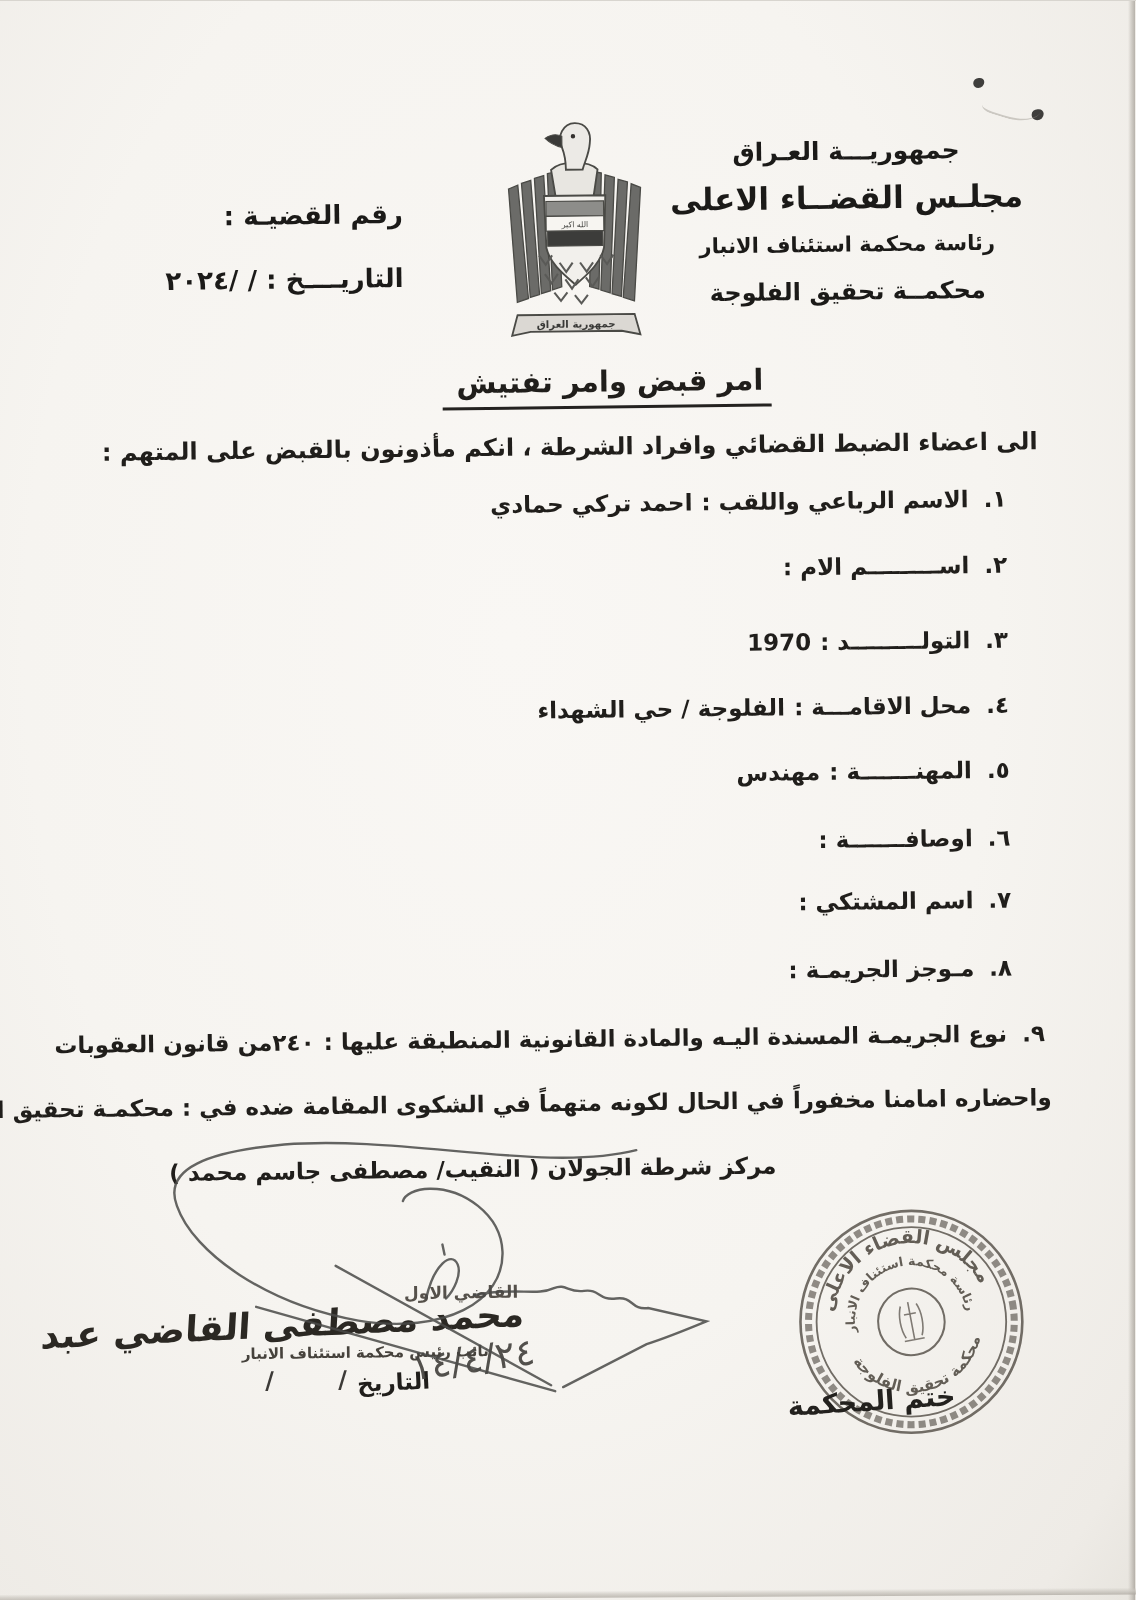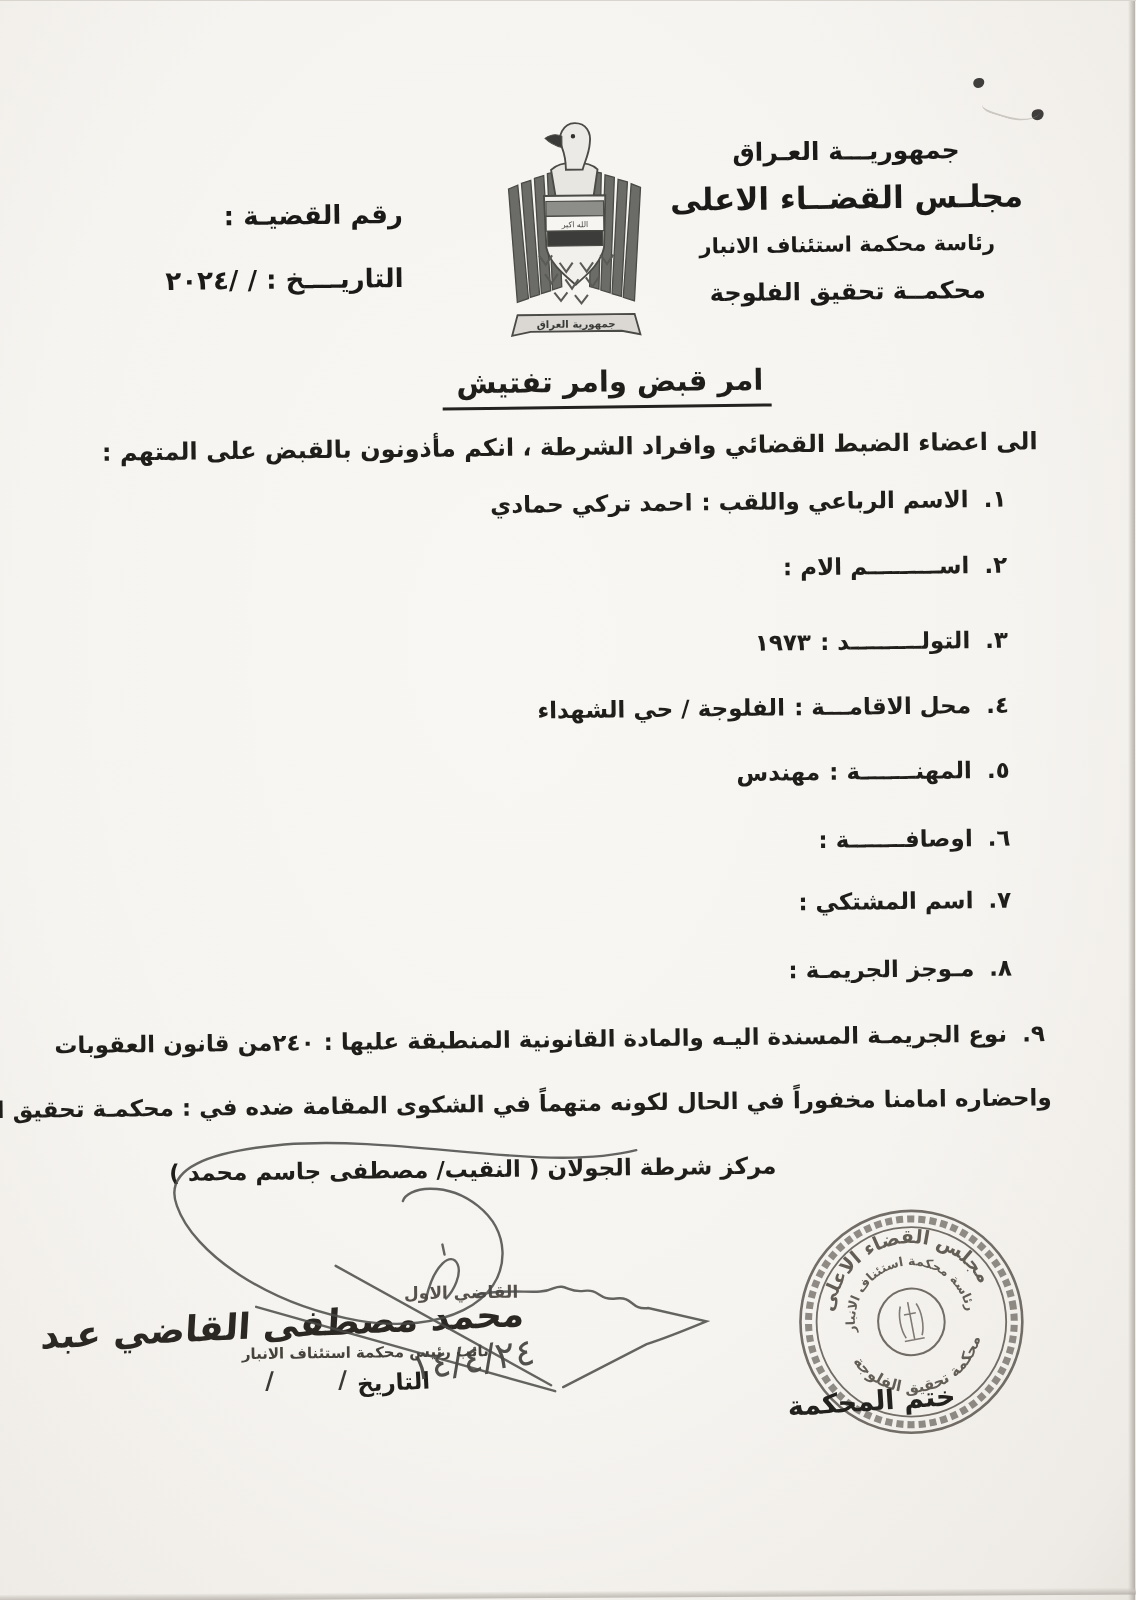--- a/index.html
+++ b/index.html
@@ -133,21 +133,21 @@
 
     <div class="abs intro b">الى اعضاء الضبط القضائي وافراد الشرطة ، انكم مأذونون بالقبض على المتهم :</div>
 
     <div class="abs item b" style="top:490px;right:126px;">
       <span class="n">١.</span><span>الاسم الرباعي واللقب :</span><span class="v">احمد تركي حمادي</span>
     </div>
     <div class="abs item b" style="top:556px;right:126px;">
       <span class="n">٢.</span><span>اســـــــــم الام :</span><span class="v"></span>
     </div>
     <div class="abs item b" style="top:631px;right:126px;">
-      <span class="n">٣.</span><span>التولـــــــــد :</span><span class="v">١٩٧٣</span>
+      <span class="n">٣.</span><span>التولـــــــــد :</span><span class="v">1970</span>
     </div>
     <div class="abs item b" style="top:696px;right:126px;">
       <span class="n">٤.</span><span>محل الاقامـــة :</span><span class="v">الفلوجة / حي الشهداء</span>
     </div>
     <div class="abs item b" style="top:761px;right:126px;">
       <span class="n">٥.</span><span>المهنـــــــة :</span><span class="v">مهندس</span>
     </div>
     <div class="abs item b" style="top:829px;right:126px;">
       <span class="n">٦.</span><span>اوصافـــــــة :</span><span class="v"></span>
     </div>

